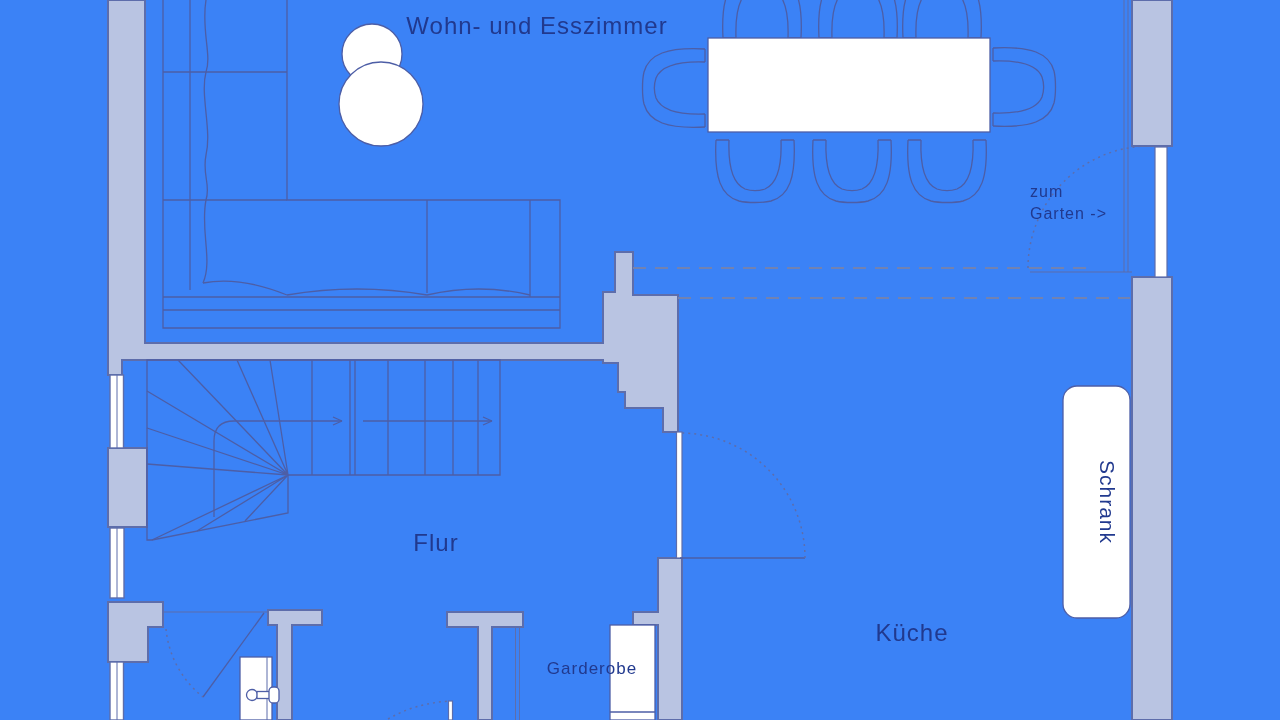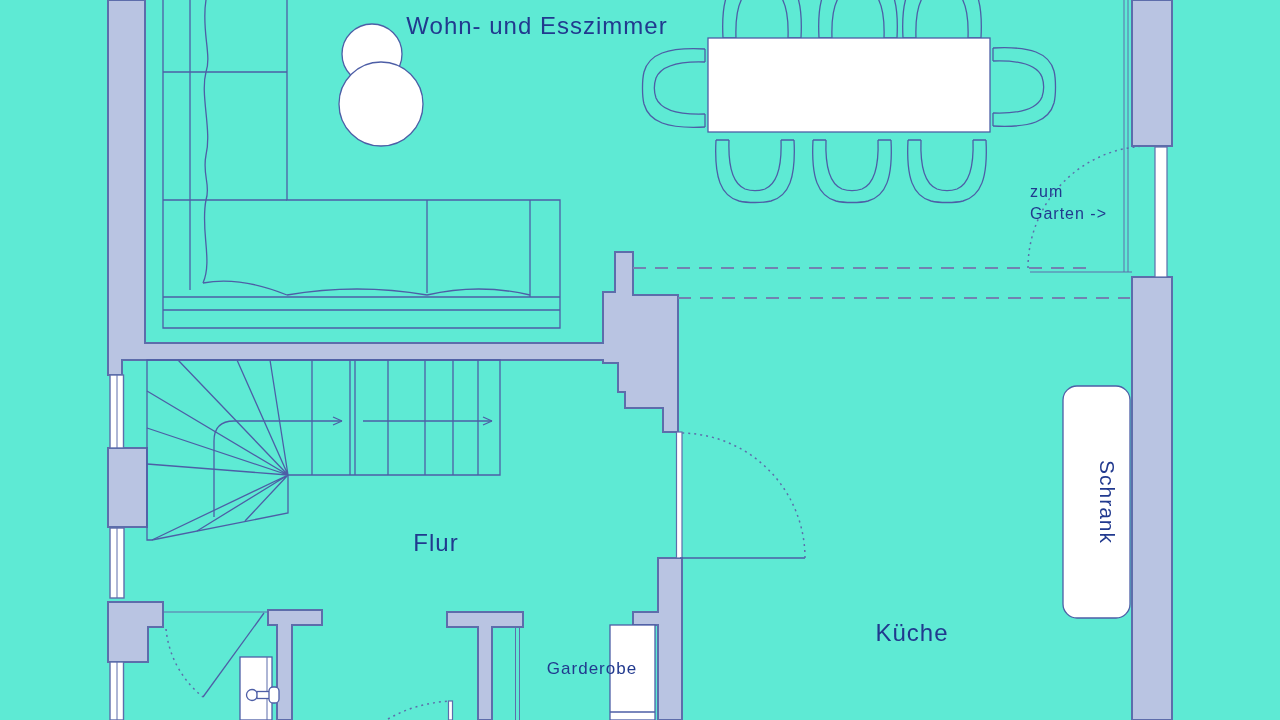--- a/index.html
+++ b/index.html
@@ -1,16 +1,16 @@
 <!DOCTYPE html>
 <html><head>
 <meta charset="utf-8">
 <style>
   html,body{margin:0;padding:0;background:#ffffff;}
-  .stage{width:1280px;height:720px;position:relative;background:#5eead4;overflow:hidden;}
+  .stage{width:1280px;height:720px;position:relative;background:#3b82f6;overflow:hidden;}
   svg{display:block;}
   .wall{fill:#b9c4e2;stroke:#5d6dab;stroke-width:2;stroke-linejoin:miter;}
   .win{fill:#ffffff;stroke:#5d6dab;stroke-width:1.4;}
   .jamb{fill:#ffffff;stroke:#5d6dab;stroke-width:1.2;}
   .line{fill:none;stroke:#4d5ea6;stroke-width:1.3;}
   .thin{fill:none;stroke:#5d6dab;stroke-width:1;}
   .furn{fill:#ffffff;stroke:#4d5ea6;stroke-width:1.3;}
   .dash{fill:none;stroke:#7282b1;stroke-width:2;stroke-dasharray:13 9;}
   .dot{fill:none;stroke:#5d6dab;stroke-width:1.5;stroke-dasharray:2 4;}
   .lbl{font-family:"Liberation Sans", sans-serif;letter-spacing:1px;}

